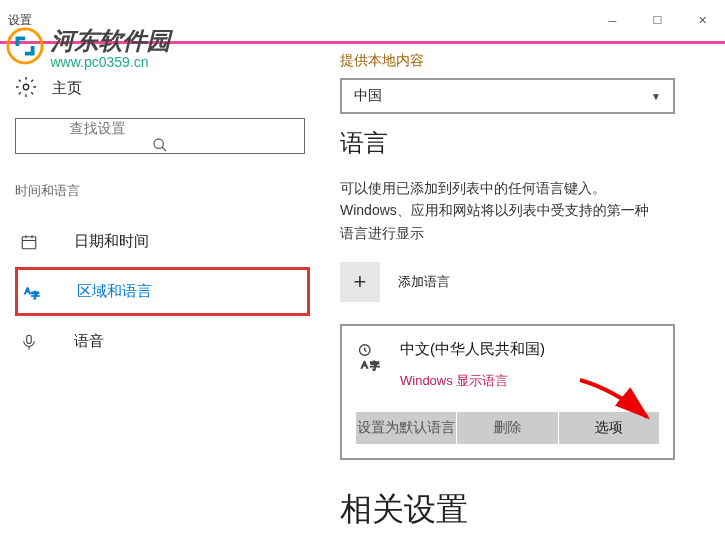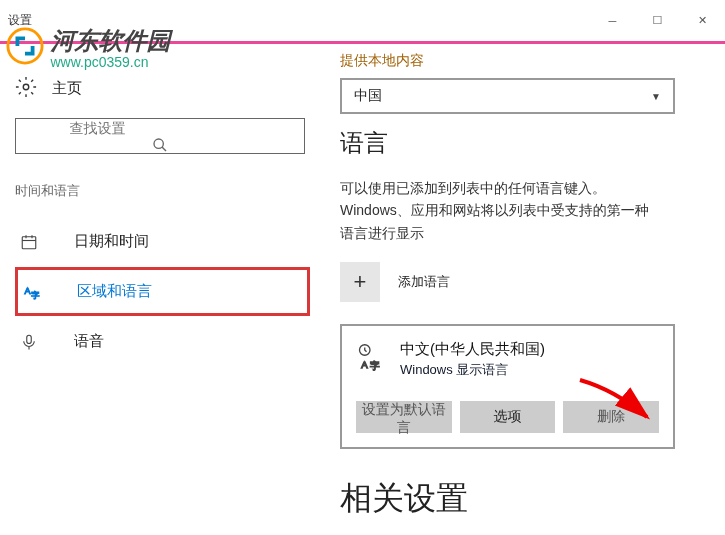--- a/index.html
+++ b/index.html
@@ -48,22 +48,22 @@
     .section-desc { font-size: 14px; color: #333; line-height: 1.6; margin-bottom: 12px; width: 320px; }
     
     .add-lang { display: flex; align-items: center; gap: 18px; padding: 6px 0; margin-bottom: 16px; cursor: pointer; }
     .add-btn { width: 40px; height: 40px; background: #e6e6e6; display: flex; align-items: center; justify-content: center; font-size: 22px; color: #333; }
     .add-label { font-size: 13px; color: #222; }
     
     .lang-card { border: 2px solid #999; width: 335px; padding: 14px; }
     .lang-header { display: flex; gap: 16px; margin-bottom: 22px; }
     .lang-icon { width: 28px; height: 28px; margin-top: 3px; }
     .lang-name { font-size: 15px; color: #111; }
-    .lang-sub { font-size: 13px; color: #0f172a; margin-top: 2px; }
-    .lang-buttons { display: flex; gap: 8px; }
+    .lang-sub { font-size: 13px; color: #be185d; margin-top: 13px; }
+    .lang-buttons { display: flex; gap: 1px; }
     .lang-btn { flex: 1; height: 32px; background: #ccc; border: none; font-size: 14px; color: #555; cursor: pointer; }
     .lang-btn.active { color: #222; }
     
     .related-title { font-size: 32px; font-weight: 300; color: #222; margin-top: 28px; margin-bottom: 18px; }
     
     .arrow { position: absolute; top: 375px; left: 575px; pointer-events: none; z-index: 50; }
   </style>
 </head>
 <body>
 
@@ -159,22 +159,22 @@
             <text x="6" y="28" font-size="11" fill="#444">A</text>
             <text x="16" y="30" font-size="11" fill="#444">字</text>
           </svg>
         <div>
           <div class="lang-name">中文(中华人民共和国)</div>
           <div class="lang-sub">Windows 显示语言</div>
         </div>
       </div>
       <div class="lang-buttons">
         <button class="lang-btn">设置为默认语言</button>
+        <button class="lang-btn">删除</button>
         <button class="lang-btn active">选项</button>
-        <button class="lang-btn">删除</button>
       </div>
     </div>
 
     <div class="related-title">相关设置</div>
 
   </div>
 </div>
 
 <svg class="arrow" width="90" height="55">
     <defs>

